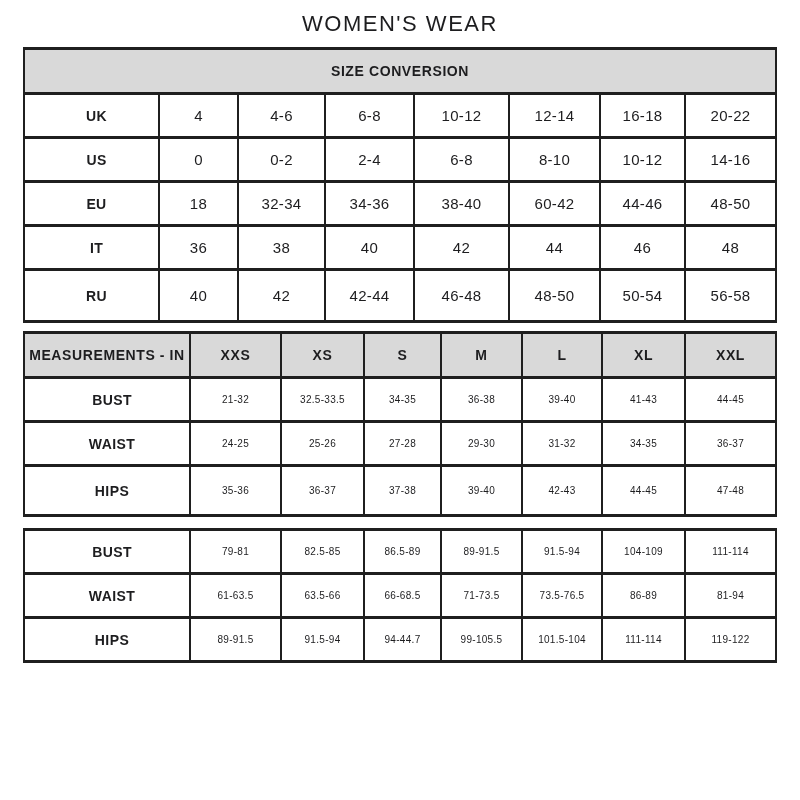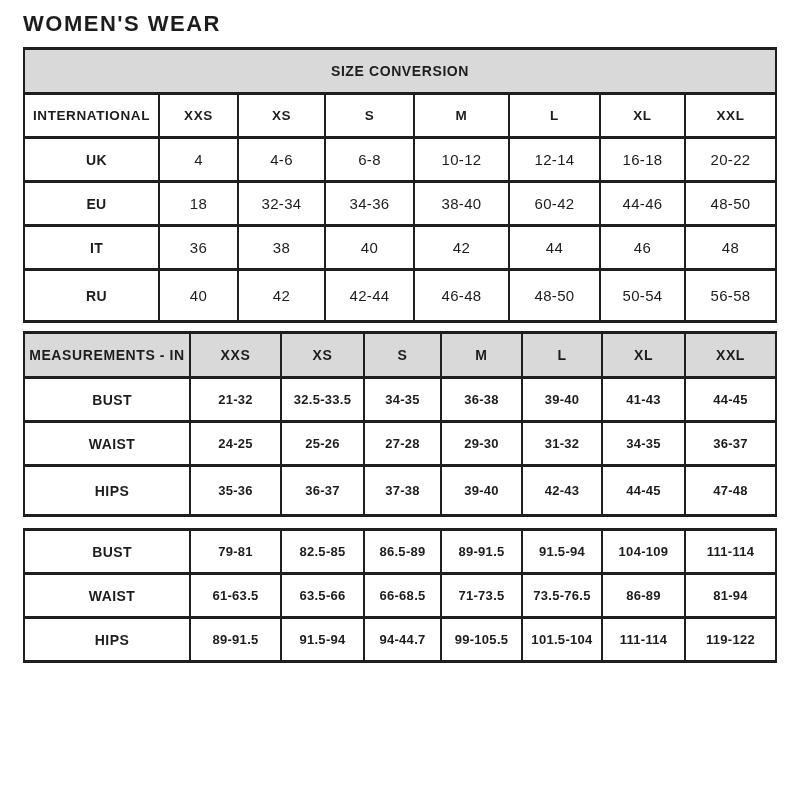--- a/index.html
+++ b/index.html
@@ -10,22 +10,22 @@
   }
   *{box-sizing:border-box;}
   html,body{margin:0;padding:0;}
   body{
     width:800px;height:800px;background:#ffffff;color:var(--text);
     font-family:"Liberation Sans","DejaVu Sans",sans-serif;
     overflow:hidden;
   }
   .page{padding:11px 23px 0 23px;}
   .page-title{
-    margin:0 0 10px 0;
-    font-size:22px;font-weight:bold;letter-spacing:1.5px;
+    margin:0 0 10px 0;text-align:center;
+    font-size:22px;font-weight:normal;letter-spacing:1.5px;
   }
   table{
     border-collapse:collapse;table-layout:fixed;width:754px;
   }
   th,td{
     border-style:solid;border-color:var(--border);
     border-width:3px 2.5px;
     text-align:center;vertical-align:middle;padding:0 2px;
     overflow:hidden;white-space:nowrap;
   }
@@ -38,21 +38,21 @@
   
   .col-head th{
     background:#ffffff;font-size:13.5px;font-weight:bold;letter-spacing:0.6px;
     height:44px;
   }
   .data-row{height:44px;}
   .row-tall{height:52px;}
   .row-tall-m{height:50px;}
   .row-label{font-size:14px;font-weight:bold;letter-spacing:0.4px;padding-left:12px;}
   .t1 td.value{font-size:15px;font-weight:normal;letter-spacing:0.3px;}
-  .tm td.value{font-size:13px;font-weight:bold;letter-spacing:0.3px;}
+  .tm td.value{font-size:10px;font-weight:normal;letter-spacing:0.3px;}
   .tm td.row-label{font-size:14px;}
   .gap8{height:8px;}
   .gap11{height:11px;}
 </style>
 </head>
 <body>
 
 <div class="page">
 
   <h1 class="page-title">WOMEN'S WEAR</h1>
@@ -64,40 +64,40 @@
         <col style="width:87px">
         <col style="width:89px">
       <col style="width:95px">
         <col style="width:91px">
         <col style="width:85px">
         <col style="width:91px">
     </colgroup>
     <tbody>
       <tr class="section-head">
         <th colspan="8">SIZE CONVERSION</th>
-      </tr>
-      <tr class="col-head">
-        <th>INTERNATIONAL</th>
-        <th>XXS</th>
-        <th>XS</th>
-        <th>S</th>
-        <th>M</th>
-        <th>L</th>
-        <th>XL</th>
-        <th>XXL</th>
       </tr>
       <tr class="data-row">
         <td class="row-label">UK</td>
         <td class="value">4</td>
         <td class="value">4-6</td>
         <td class="value">6-8</td>
         <td class="value">10-12</td>
         <td class="value">12-14</td>
         <td class="value">16-18</td>
         <td class="value">20-22</td>
+      </tr>
+      <tr class="data-row">
+        <td class="row-label">US</td>
+        <td class="value">0</td>
+        <td class="value">0-2</td>
+        <td class="value">2-4</td>
+        <td class="value">6-8</td>
+        <td class="value">8-10</td>
+        <td class="value">10-12</td>
+        <td class="value">14-16</td>
       </tr>
       <tr class="data-row">
         <td class="row-label">EU</td>
         <td class="value">18</td>
         <td class="value">32-34</td>
         <td class="value">34-36</td>
         <td class="value">38-40</td>
         <td class="value">60-42</td>
         <td class="value">44-46</td>
         <td class="value">48-50</td>

